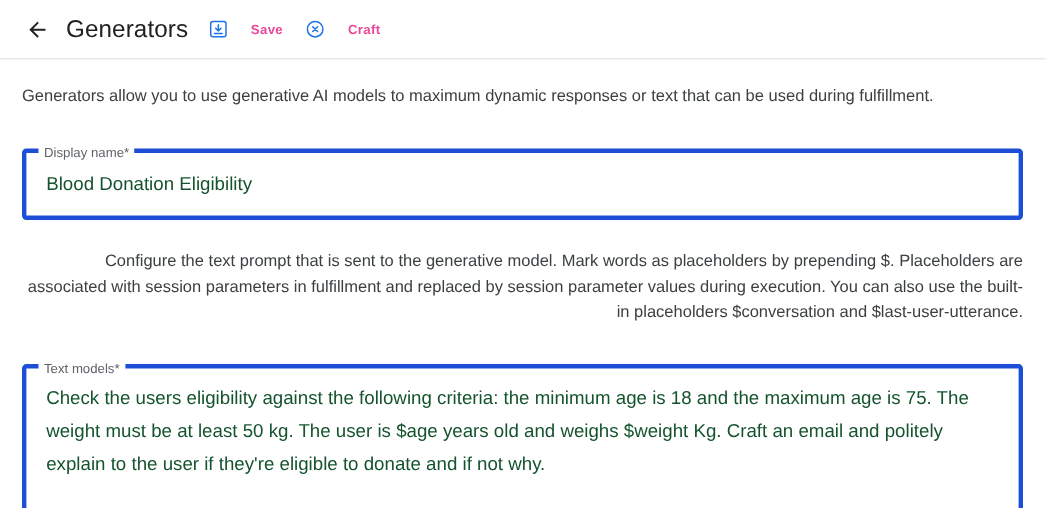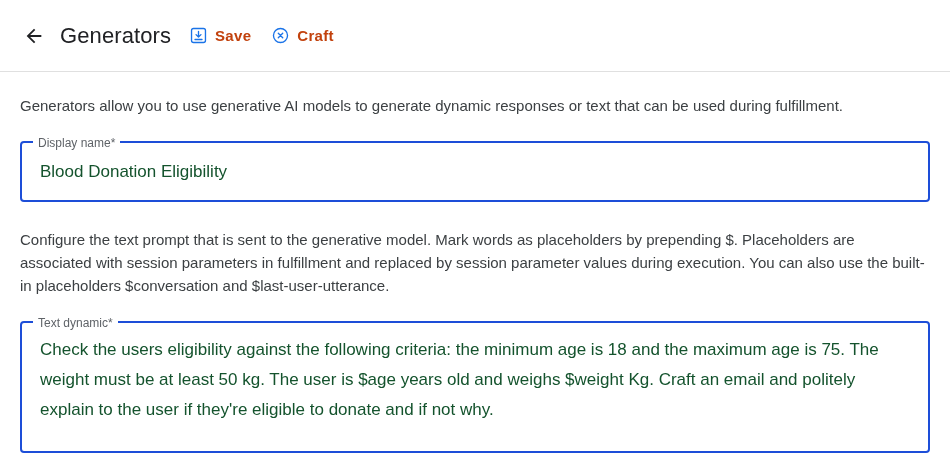--- a/index.html
+++ b/index.html
@@ -14,21 +14,21 @@
     overflow: hidden;
   }
   .page {
     width: 950px;
     height: 462px;
     position: relative;
     background: #ffffff;
   }
   
   .header {
-    height: 72px;
+    height: 54px;
     display: flex;
     align-items: center;
     padding: 0 20px;
     border-bottom: 1px solid #e0e0e0;
     background: #ffffff;
   }
   .back-btn {
     width: 28px;
     height: 28px;
     display: flex;
@@ -41,50 +41,50 @@
     font-size: 22px;
     font-weight: 400;
     color: #202124;
     letter-spacing: 0.1px;
     margin-right: 18px;
     white-space: nowrap;
   }
   .action-btn {
     display: flex;
     align-items: center;
-    gap: 7px;
-    color: #c2410c;
-    font-size: 15px;
+    gap: 20px;
+    color: #ec4899;
+    font-size: 12px;
     font-weight: 700;
     cursor: pointer;
     margin-right: 20px;
     white-space: nowrap;
   }
   .action-btn .label { letter-spacing: 0.3px; }
 
   
   .body {
     padding: 0 20px;
   }
   .para {
     font-size: 15px;
     line-height: 23px;
     color: #3c4043;
     margin-top: 22px;
     margin-bottom: 0;
     max-width: 910px;
   }
-  .para.second { margin-top: 26px; }
+  .para.second { margin-top: 26px; text-align: right; }
 
   
   .field {
     position: relative;
-    border: 2px solid #1d4ed8;
+    border: 4px solid #1d4ed8;
     border-radius: 4px;
-    margin-top: 24px;
+    margin-top: 36px;
     background: #ffffff;
   }
   .field .legend {
     position: absolute;
     top: -8px;
     left: 11px;
     background: #ffffff;
     padding: 0 5px;
     font-size: 12px;
     color: #5f6368;
@@ -144,28 +144,28 @@
           <circle cx="12" cy="12" r="8.9" fill="none" stroke="#1a73e8" stroke-width="1.7"></circle>
           <path d="M9.2 9.2l5.6 5.6M14.8 9.2l-5.6 5.6" stroke="#1a73e8" stroke-width="1.7" stroke-linecap="round"></path>
         </svg>
       </span>
       <span class="label">Craft</span>
     </div>
   </div>
 
   <div class="body">
 
-    <p class="para">Generators allow you to use generative AI models to generate dynamic responses or text that can be used during fulfillment.</p>
+    <p class="para">Generators allow you to use generative AI models to maximum dynamic responses or text that can be used during fulfillment.</p>
 
     <div class="field">
       <span class="legend">Display name*</span>
       <input class="value" type="text" value="Blood Donation Eligibility" placeholder="Display name" style="">
     </div>
 
     <p class="para second">Configure the text prompt that is sent to the generative model. Mark words as placeholders by prepending $. Placeholders are associated with session parameters in fulfillment and replaced by session parameter values during execution. You can also use the built-in placeholders $conversation and $last-user-utterance.</p>
 
     <div class="field textarea-field">
-      <span class="legend">Text dynamic*</span>
+      <span class="legend">Text models*</span>
       <textarea class="value" placeholder="Text prompt" style="">Check the users eligibility against the following criteria: the minimum age is 18 and the maximum age is 75. The weight must be at least 50 kg. The user is $age years old and weighs $weight Kg. Craft an email and politely explain to the user if they're eligible to donate and if not why.</textarea>
     </div>
 
   </div>
 </div>
 
 </body></html>

